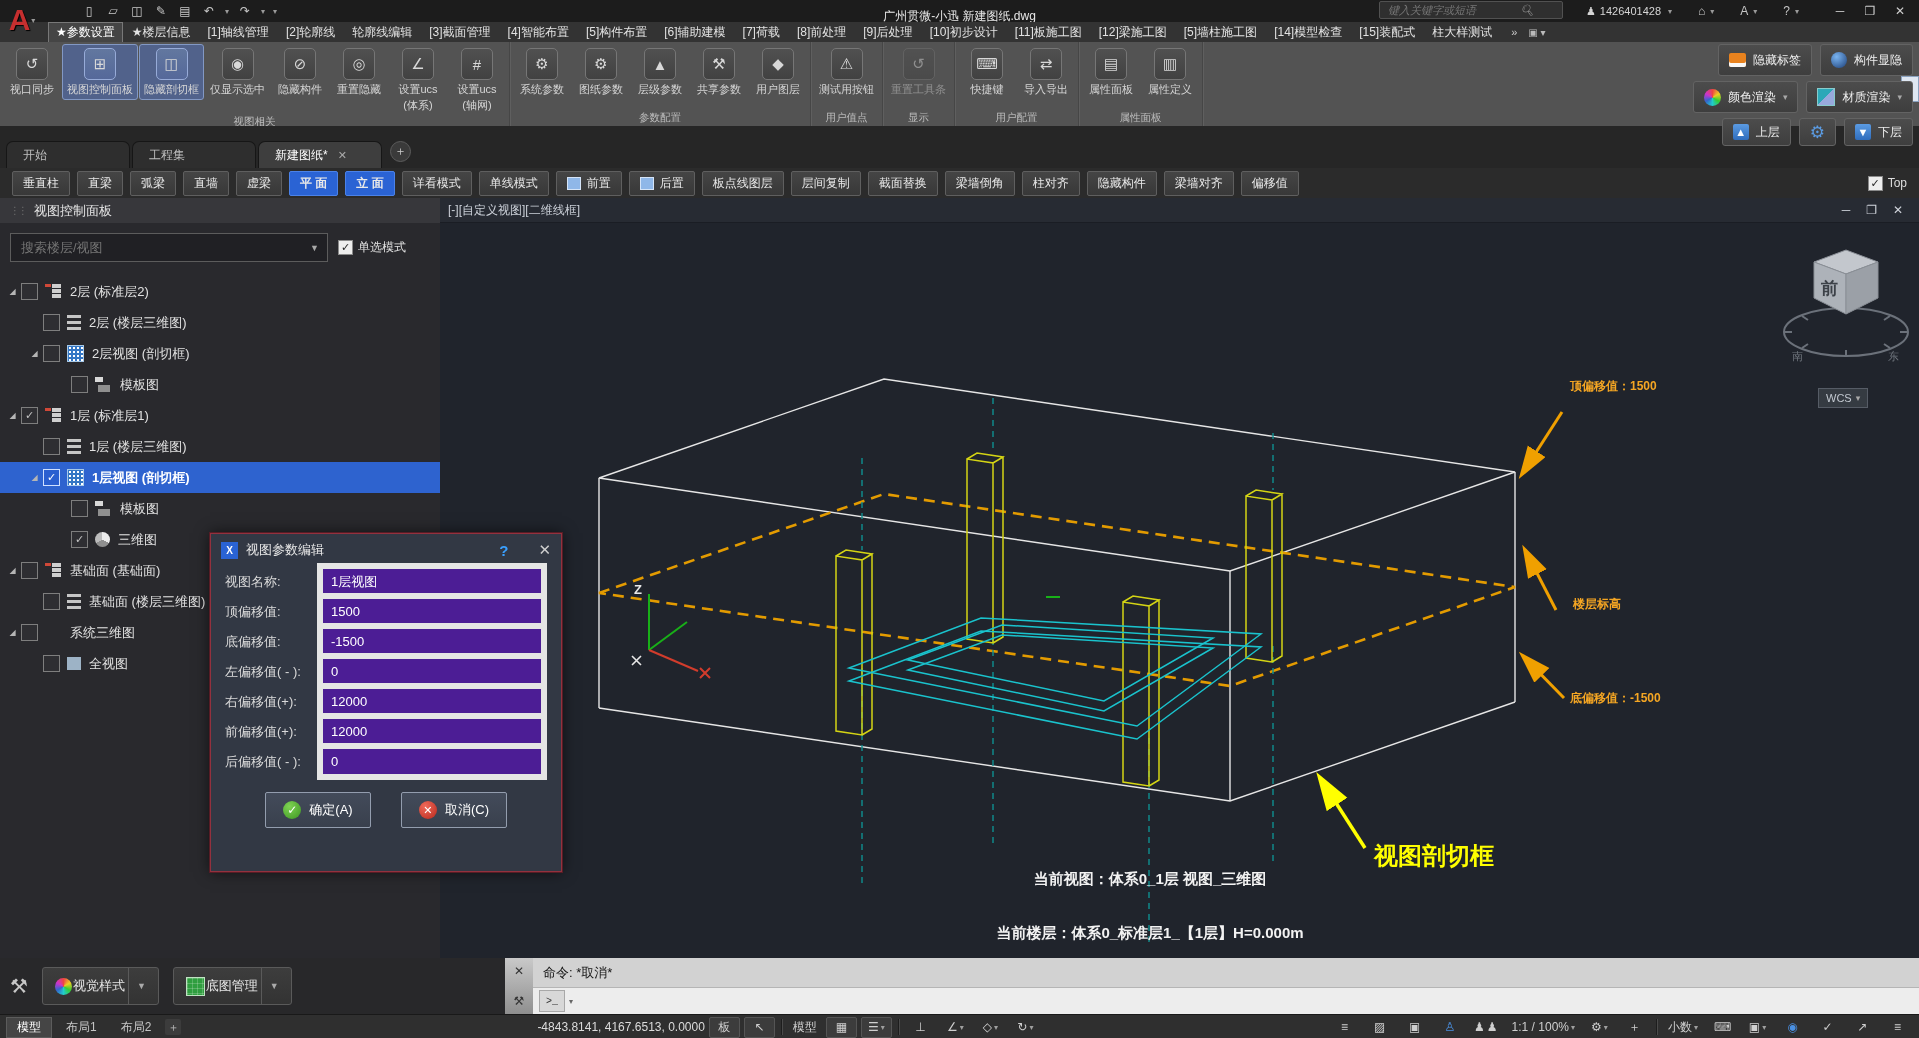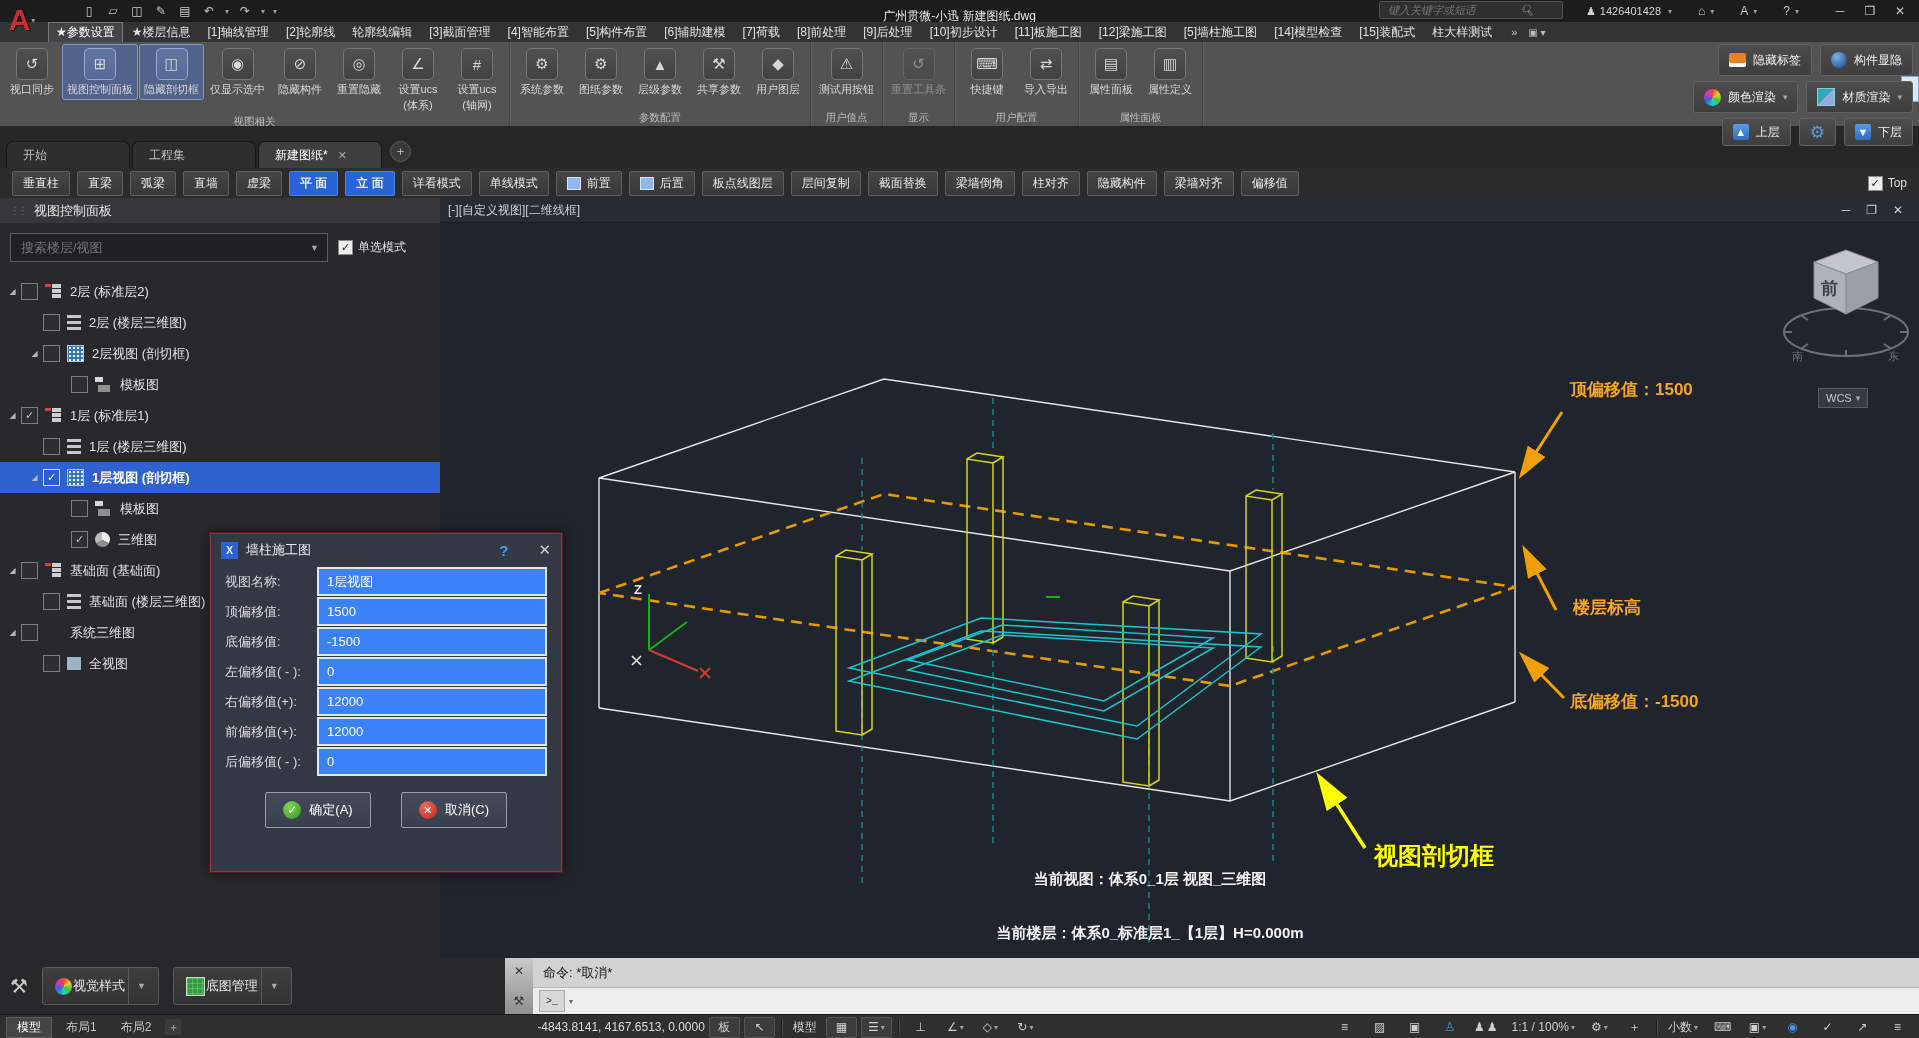--- a/index.html
+++ b/index.html
@@ -144,41 +144,41 @@
          background-image:linear-gradient(#fff3 1px,transparent 1px),linear-gradient(90deg,#fff3 1px,transparent 1px);
          background-size:5px 5px;}
   
   .viewport{position:absolute;left:440px;top:198px;width:1479px;height:760px;background:#20242c;
             overflow:hidden;}
   .vp-header{height:24px;background:#272b33;display:flex;align-items:center;color:#ccd1d9;
              font-size:12px;padding:0 8px;border-bottom:1px solid #1a1d24;}
   .vpctl{margin-left:auto;display:flex;gap:16px;margin-right:8px;color:#cfd3da;font-size:12px;}
   .scene{position:absolute;left:0;top:0;width:1479px;height:760px;}
   .anno{position:absolute;font-weight:bold;white-space:nowrap;}
-  .anno.orange{color:#f5a623;font-size:17px;}
+  .anno.orange{color:#f5a623;font-size:12px;}
   .anno.yellow{color:#ffff00;font-size:24px;}
   .vstat{position:absolute;left:390px;width:640px;text-align:center;color:#f2f2f2;
          font-size:15px;font-weight:bold;}
   .viewcube{position:absolute;left:1336px;top:34px;width:140px;height:150px;}
   .wcschip{position:absolute;left:1378px;top:190px;height:18px;padding:0 7px;
            background:rgba(58,63,71,.85);border:1px solid #565c66;color:#c3c9d1;
            font-size:11px;display:flex;align-items:center;gap:4px;}
   
   .dialog{position:absolute;left:210px;top:533px;width:350px;height:337px;z-index:40;
           background:#323844;border:1px solid #93313e;outline:1px solid #561c25;
           box-shadow:0 0 14px rgba(0,0,0,.65);}
   .dlg-title{height:32px;display:flex;align-items:center;gap:8px;padding:0 10px;color:#e8e8e8;
              font-size:13px;}
   .dlg-ic{width:17px;height:17px;background:#2a63d4;color:#fff;font-size:10px;font-weight:bold;
           display:grid;place-items:center;}
   .dlg-help{margin-left:auto;color:#3aa0ff;font-weight:bold;font-size:15px;}
   .dlg-x{margin-left:22px;color:#cfcfcf;font-size:15px;}
   .drow{display:flex;align-items:center;height:29px;margin:1px 14px;}
   .drow label{width:92px;color:#dadada;font-size:13px;flex:none;}
-  .drow input{flex:1;height:25px;background:#3b82f6;border:2px solid #e5e5e5;color:#fff;
+  .drow input{flex:1;height:25px;background:#4c1d95;border:6px solid #e5e5e5;color:#fff;
               font-size:13px;padding:0 8px;font-family:inherit;outline:none;}
   .dbtns{display:flex;justify-content:center;gap:30px;margin-top:16px;}
   .dbtn{width:104px;height:34px;background:linear-gradient(#434b5a,#39404d);
         border:1px solid #939dae;border-radius:2px;color:#fff;font-size:13px;
         display:flex;align-items:center;justify-content:center;gap:8px;}
   .okic{width:18px;height:18px;border-radius:50%;background:radial-gradient(circle at 35% 30%,#7ed453,#3d9422);
         color:#fff;font-size:12px;display:grid;place-items:center;line-height:1;}
   .ccic{width:18px;height:18px;border-radius:50%;background:radial-gradient(circle at 35% 30%,#f06a5a,#b8281c);
         color:#fff;font-size:11px;display:grid;place-items:center;line-height:1;}
   
@@ -685,21 +685,21 @@
     </div>
     <div class="wcschip">
       <span>WCS</span>
         <span class="caret">▾</span>
     </div>
   </div>
 
   <div class="dialog">
     <div class="dlg-title">
       <span class="dlg-ic">X</span>
-      <span>墙柱施工图</span>
+      <span>视图参数编辑</span>
       <span class="dlg-help">?</span>
       <span class="dlg-x">✕</span>
     </div>
     <div class="drow">
       <label>视图名称:</label>
       <input value="1层视图" style="">
     </div>
     <div class="drow">
       <label>顶偏移值:</label>
       <input value="1500" style="">

